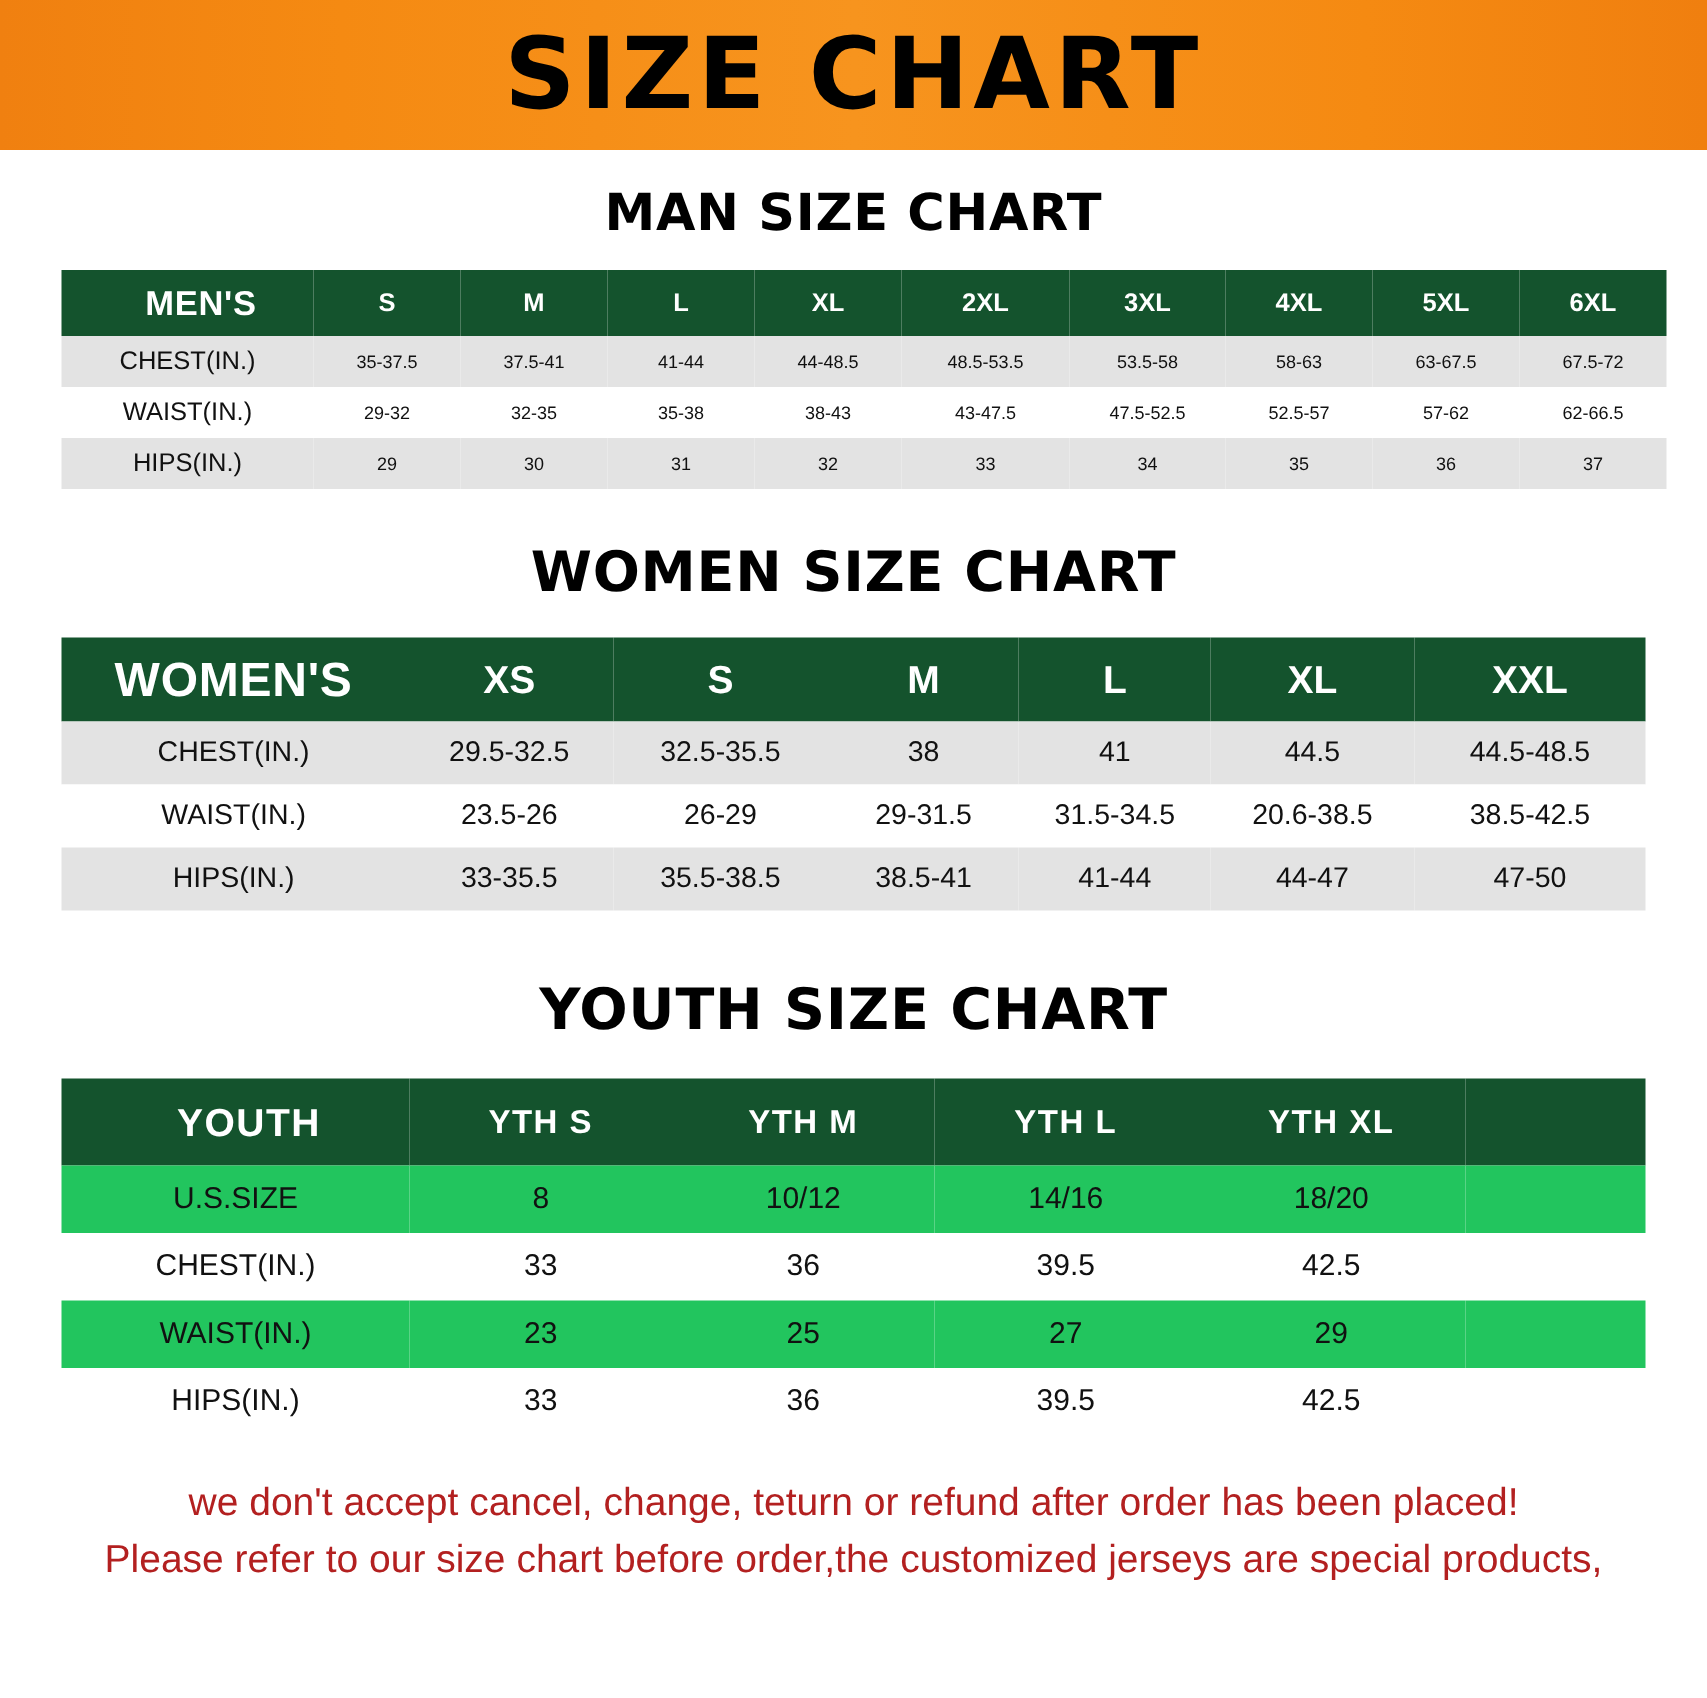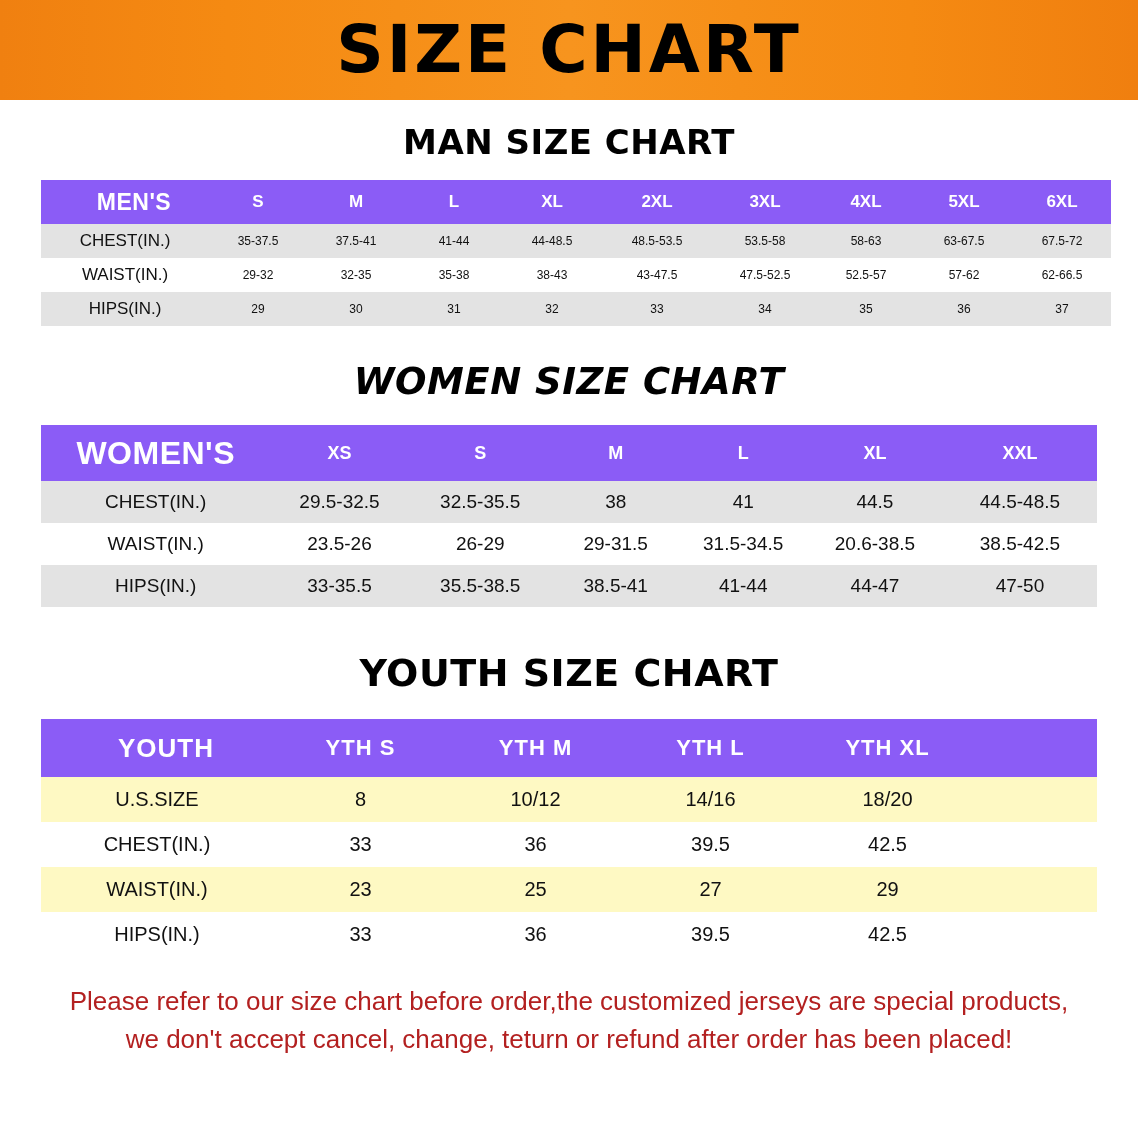--- a/index.html
+++ b/index.html
@@ -36,21 +36,21 @@
   }
 
   
   .section-title {
     text-align: center;
     font-family: "DejaVu Sans", sans-serif;
     font-weight: bold;
     color: #000;
   }
   .sec-man   { font-size: 34px; margin: 22px 0 18px 0; letter-spacing: 0.5px; }
-  .sec-women { font-size: 37px; margin: 34px 0 22px 0; letter-spacing: 0.5px; font-style: italic; }
+  .sec-women { font-size: 37px; margin: 34px 0 22px 0; letter-spacing: 0.5px; }
   .sec-youth { font-size: 38px; margin: 44px 0 24px 0; letter-spacing: 0.5px; }
 
   
   .table-wrap {
     margin: 0 auto;
     box-sizing: border-box;
   }
   table.size {
     border-collapse: collapse;
     table-layout: fixed;
@@ -58,47 +58,47 @@
   }
   table.size th, table.size td {
     padding: 0;
     margin: 0;
     text-align: center;
     font-family: "Liberation Sans", sans-serif;
     color: #111;
     white-space: nowrap;
   }
   table.size thead th {
-    background: #8b5cf6;
+    background: #14532d;
     color: #ffffff;
     font-weight: bold;
   }
   .rowlabel {
     text-align: center;
     font-weight: normal;
   }
   .hdr-left {
     text-align: left;
     font-family: "DejaVu Sans", sans-serif;
     font-weight: bold;
   }
   .band-a { background: #e3e3e3; }
-  .band-b { background: #fef9c3; }
+  .band-b { background: #22c55e; }
   .band-c { background: #ffffff; }
 
   
   #men-table-wrap { width: 1056px; }
   #men-table thead th { height: 44px; font-size: 17px; }
   #men-table thead th.hdr-left { font-size: 23px; padding-left: 18px; letter-spacing: 0.5px; }
   #men-table tbody td { height: 34px; font-size: 12px; }
   #men-table tbody td.rowlabel { font-size: 17px; }
 
   
   #women-table-wrap { width: 1056px; }
-  #women-table thead th { height: 56px; font-size: 18px; }
+  #women-table thead th { height: 56px; font-size: 26px; }
   #women-table thead th.hdr-left { font-size: 32px; letter-spacing: 0.5px; }
   #women-table tbody td { height: 42px; font-size: 19px; }
   #women-table tbody td.rowlabel { font-size: 19px; }
 
   
   #youth-table-wrap { width: 1056px; }
   #youth-table thead th { height: 58px; font-size: 22px; letter-spacing: 1px; }
   #youth-table thead th.hdr-left { font-size: 26px; padding-left: 18px; letter-spacing: 1px; }
   #youth-table tbody td { height: 45px; font-size: 20px; }
   #youth-table tbody td.rowlabel { font-size: 20px; }
@@ -302,15 +302,15 @@
         <td>36</td>
         <td>39.5</td>
         <td>42.5</td>
         <td></td>
       </tr>
     </tbody>
   </table>
 </div>
 
 <div class="note">
+  <div>we don't accept cancel, change, teturn or refund after order has been placed!</div>
   <div>Please refer to our size chart before order,the customized jerseys are special products,</div>
-  <div>we don't accept cancel, change, teturn or refund after order has been placed!</div>
 </div>
 
 </body></html>

